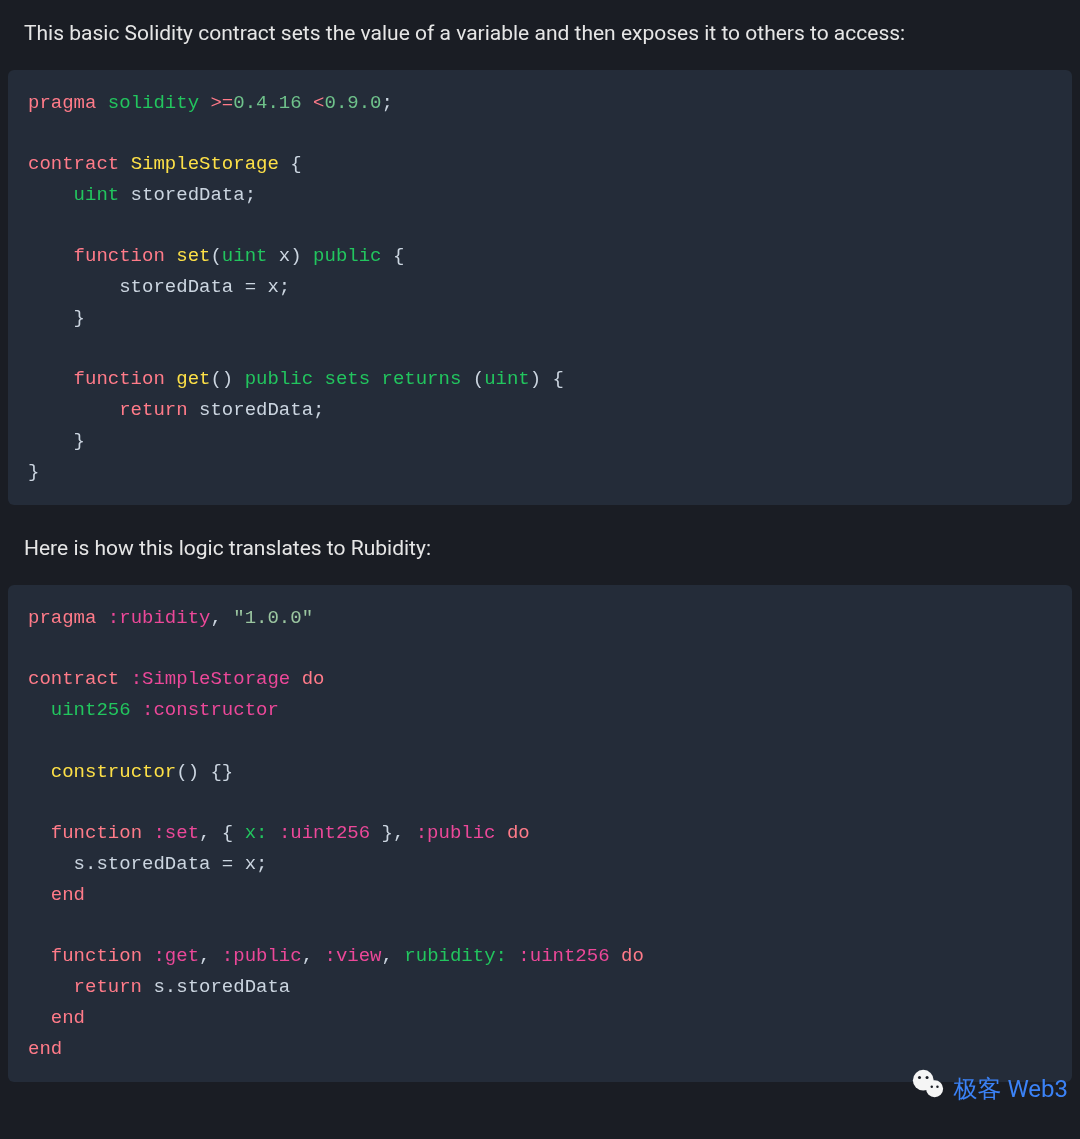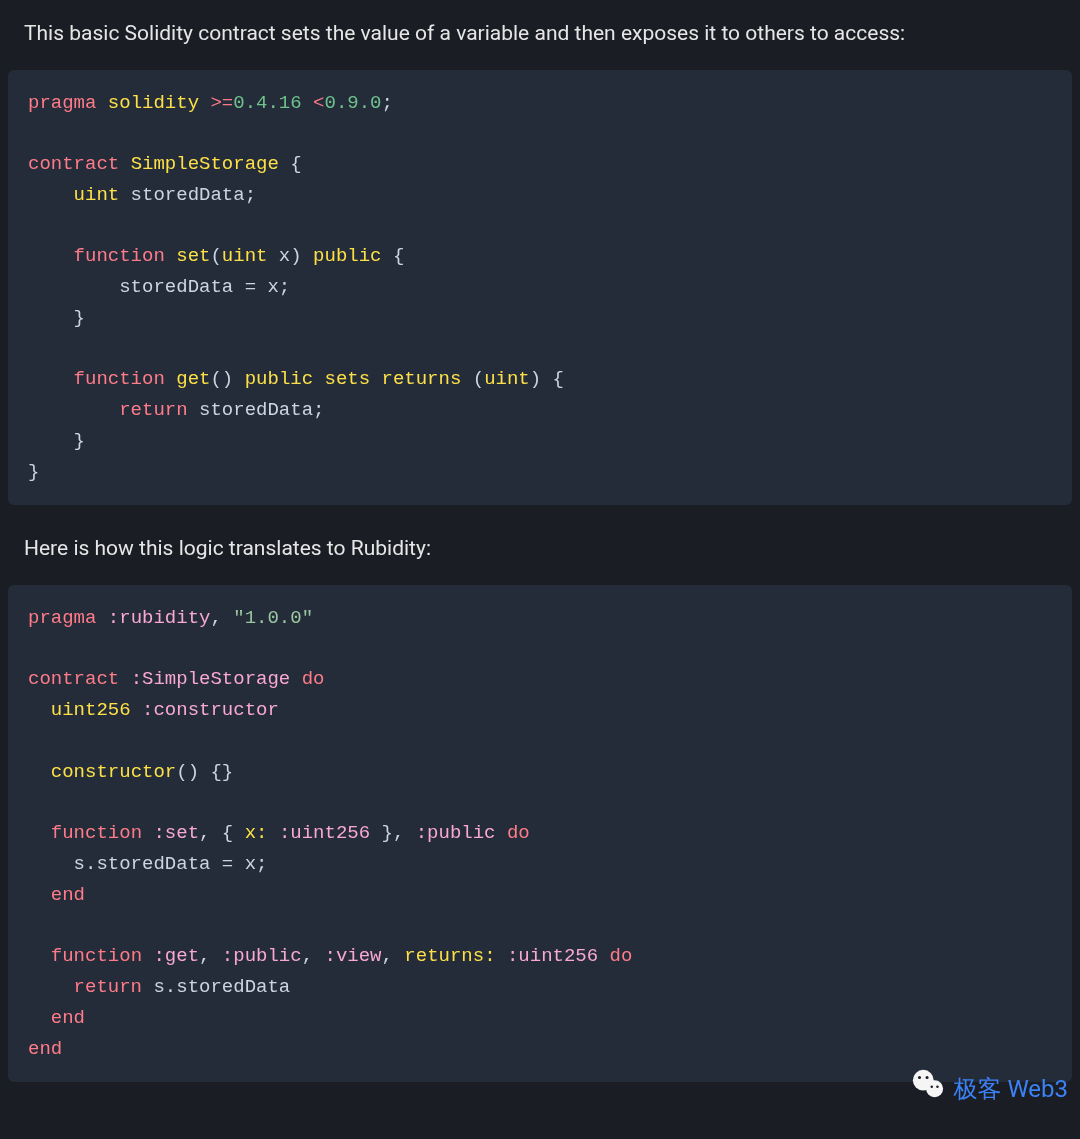--- a/index.html
+++ b/index.html
@@ -24,26 +24,26 @@
     padding: 18px 20px;
     font-family: "SFMono-Regular", Consolas, "Liberation Mono", Menlo, monospace;
     font-size: 19px;
     line-height: 1.62;
     white-space: pre;
     overflow-x: auto;
     color: #cbd5e0;
     margin-bottom: 28px;
   }
   .tok-kw   { color: #ff7b89; }   
-  .tok-type { color: #fde047; }   
+  .tok-type { color: #22c55e; }   
   .tok-name { color: #fde047; }   
   .tok-num  { color: #6fc28b; text-align: center; }   
   .tok-op   { color: #ff7b89; }   
   .tok-str  { color: #9bc6a0; }   
-  .tok-sym  { color: #f9a8d4; }   
+  .tok-sym  { color: #ec4899; }   
   .watermark {
     position: absolute;
     right: 12px;
     bottom: 28px;
     display: flex;
     align-items: center;
     gap: 8px;
     color: #3b82f6;
     font-size: 24px;
   }
@@ -74,21 +74,21 @@
 
 <span class="tok-kw">contract</span><span> </span><span class="tok-sym">:SimpleStorage</span><span> </span><span class="tok-kw">do</span>
 <span>  </span><span class="tok-type">uint256</span><span> </span><span class="tok-sym">:constructor</span>
 
 <span>  </span><span class="tok-name">constructor</span><span>() {}</span>
 
 <span>  </span><span class="tok-kw">function</span><span> </span><span class="tok-sym">:set</span><span>, { </span><span class="tok-type">x:</span><span> </span><span class="tok-sym">:uint256</span><span> }, </span><span class="tok-sym">:public</span><span> </span><span class="tok-kw">do</span>
 <span>    s.storedData = x;</span>
 <span>  </span><span class="tok-kw">end</span>
 
-<span>  </span><span class="tok-kw">function</span><span> </span><span class="tok-sym">:get</span><span>, </span><span class="tok-sym">:public</span><span>, </span><span class="tok-sym">:view</span><span>, </span><span class="tok-type">returns:</span><span> </span><span class="tok-sym">:uint256</span><span> </span><span class="tok-kw">do</span>
+<span>  </span><span class="tok-kw">function</span><span> </span><span class="tok-sym">:get</span><span>, </span><span class="tok-sym">:public</span><span>, </span><span class="tok-sym">:view</span><span>, </span><span class="tok-type">rubidity:</span><span> </span><span class="tok-sym">:uint256</span><span> </span><span class="tok-kw">do</span>
 <span>    </span><span class="tok-kw">return</span><span> s.storedData</span>
 <span>  </span><span class="tok-kw">end</span>
 <span class="tok-kw">end</span></div>
 
 <div class="watermark">
   <span>
     <svg viewBox="0 0 36 36" fill="#f5f5f5">
       <circle cx="13" cy="14" r="11"></circle>
       <circle cx="25" cy="23" r="9"></circle>
       <circle cx="9" cy="11" r="1.6" fill="#1a1d24"></circle>

